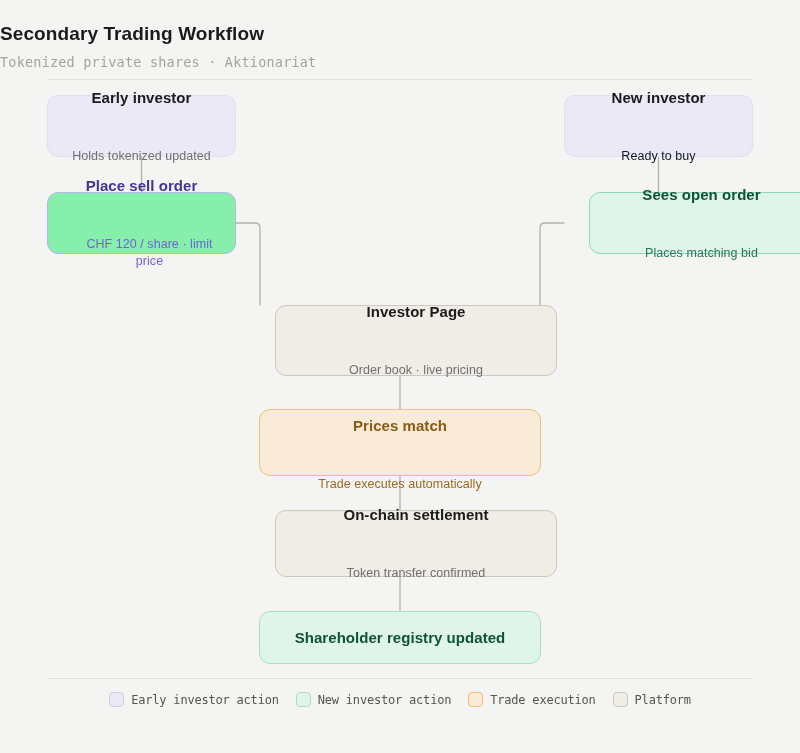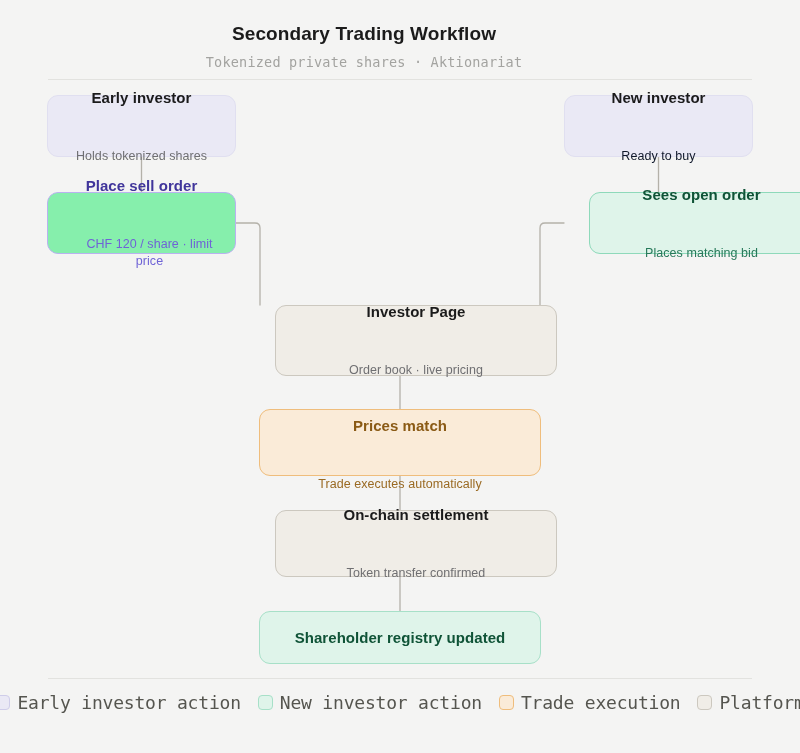--- a/index.html
+++ b/index.html
@@ -19,21 +19,20 @@
     width: 800px;
     height: 753px;
   }
 
   
   .header {
     position: absolute;
     left: 0;
     top: 22px;
     width: 728px;
-    text-align: center;
   }
   .title {
     font-size: 19px;
     font-weight: bold;
     color: #1b1b1b;
     letter-spacing: 0.1px;
     line-height: 24px;
   }
   .subtitle {
     margin-top: 7px;
@@ -159,21 +158,21 @@
   }
   .swatch {
     width: 15px;
     height: 15px;
     border-radius: 4px;
     box-sizing: border-box;
     border: 1px solid #d8d6d2;
   }
   .legend-label {
     font-family: "DejaVu Sans Mono", "Liberation Mono", monospace;
-    font-size: 18px;
+    font-size: 12px;
     color: #55554f;
     letter-spacing: -0.2px;
     white-space: nowrap;
   }
 </style>
 </head>
 <body>
 
 <div class="page">
 
@@ -199,21 +198,21 @@
       <path d="M400,376 L400,409"></path>
 
       <path d="M400,476 L400,510"></path>
 
       <path d="M400,577 L400,611"></path>
     </g>
   </svg>
 
   <div class="node kind-early" style="left:47px; top:95px; width:189px; height:62px;">
     <div class="n-title">Early investor</div>
-    <div class="n-sub">Holds tokenized shares</div>
+    <div class="n-sub">Holds tokenized updated</div>
   </div>
 
   <div class="node kind-early-strong" style="left:47px; top:192px; width:189px; height:62px;">
     <div class="n-title">Place sell order</div>
     <div class="n-sub">CHF 120 / share · limit price</div>
   </div>
 
   <div class="node kind-new" style="left:564px; top:95px; width:189px; height:62px;">
     <div class="n-title">New investor</div>
     <div class="n-sub">Ready to buy</div>

